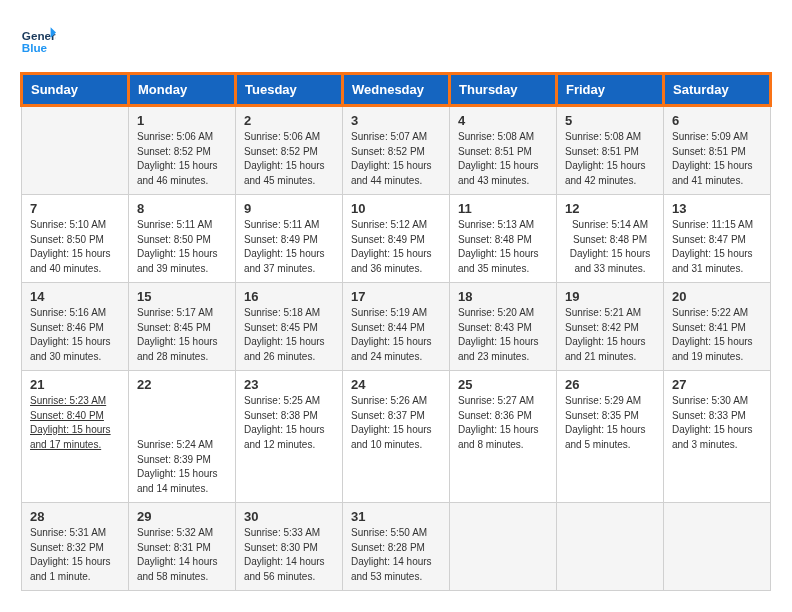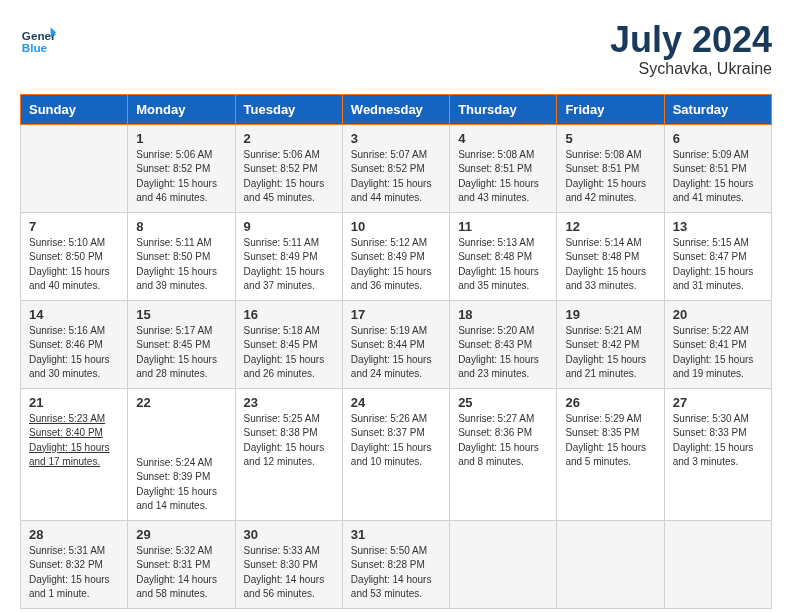--- a/index.html
+++ b/index.html
@@ -43,21 +43,21 @@
       border-collapse: collapse;
       table-layout: fixed;
     }
     thead tr th {
       background: #1565c0;
       color: #fff;
       text-align: left;
       padding: 7px 8px;
       font-size: 13px;
       font-weight: bold;
-      border: 1px solid #f97316;
+      border: 3px solid #f97316;
     }
     tbody tr td {
       vertical-align: top;
       padding: 6px 8px;
       font-size: 11px;
       color: #333;
       border: 1px solid #d0d0d0;
       height: 80px;
     }
     tbody tr:nth-child(odd) td {
@@ -81,24 +81,20 @@
 </head>
 <body>
 
 <div class="header">
   <div class="logo">
     <svg class="logo-icon" viewBox="0 0 40 40">
       <text x="2" y="22" font-size="13" font-weight="bold" fill="#1a3a5c">General</text>
       <text x="2" y="35" font-size="13" font-weight="bold" fill="#2196f3">Blue</text>
       <polygon points="34,8 40,14 34,20" fill="#2196f3"></polygon>
     </svg>
-  </div>
-  <div class="title-block">
-    <div class="month-title">July 2024</div>
-    <div class="subtitle">Sychavka, Ukraine</div>
   </div>
 </div>
 
 <table>
   <thead>
     <tr id="col-headers">
         <th>Sunday</th>
         <th>Monday</th>
         <th>Tuesday</th>
         <th>Wednesday</th>
@@ -184,28 +180,28 @@
         </td>
         <td>
           <span class="day-num">11</span>
           <div class="cell-info" style="white-space: pre-line;">Sunrise: 5:13 AM
 Sunset: 8:48 PM
 Daylight: 15 hours
 and 35 minutes.</div>
         </td>
         <td>
           <span class="day-num">12</span>
-          <div class="cell-info" style="white-space: pre-line;">Sunrise: 5:14 AM
+          <div class="cell-info" style="white-space: pre-line; text-align: center;">Sunrise: 5:14 AM
 Sunset: 8:48 PM
 Daylight: 15 hours
 and 33 minutes.</div>
         </td>
         <td>
           <span class="day-num">13</span>
-          <div class="cell-info" style="white-space: pre-line;">Sunrise: 5:15 AM
+          <div class="cell-info" style="white-space: pre-line;">Sunrise: 11:15 AM
 Sunset: 8:47 PM
 Daylight: 15 hours
 and 31 minutes.</div>
         </td>
       </tr>
       <tr>
         <td>
           <span class="day-num">14</span>
           <div class="cell-info" style="white-space: pre-line;">Sunrise: 5:16 AM
 Sunset: 8:46 PM

